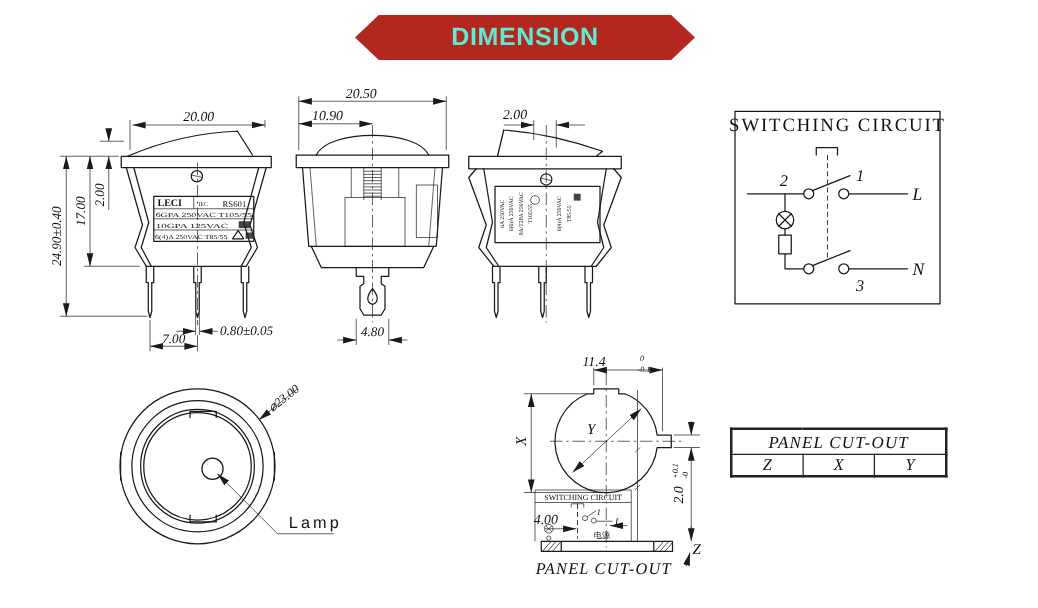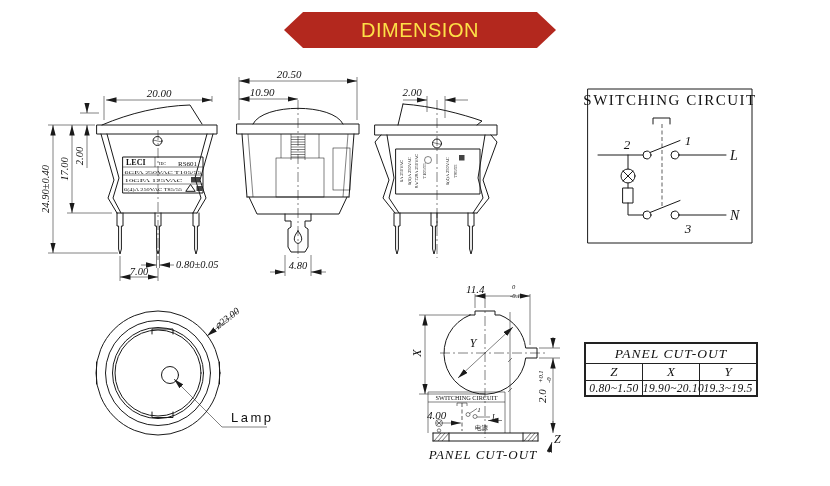--- a/index.html
+++ b/index.html
@@ -2,21 +2,21 @@
 <html><head>
 <meta charset="utf-8">
 <style>
   html,body{margin:0;padding:0;background:#fff;}
   #stage{position:relative;width:830px;height:486px;background:#ffffff;overflow:hidden;
          font-family:"Liberation Sans",sans-serif;}
   
   .banner{position:absolute;left:284px;top:12px;width:272px;height:36px;background:#b3281e;
           clip-path:polygon(0% 50%,7% 0%,93% 0%,100% 50%,93% 100%,7% 100%);
           display:flex;align-items:center;justify-content:center;}
-  .banner span{color:#fde047;font-weight:normal;font-size:20px;letter-spacing:.5px;
+  .banner span{color:#5eead4;font-weight:bold;font-size:20px;letter-spacing:.5px;
                font-family:"Liberation Sans",sans-serif;}
   
   svg{position:absolute;left:0;top:0;}
   svg .ln{stroke:#1a1a1a;stroke-width:1;fill:none;stroke-linejoin:round;stroke-linecap:round;}
   svg .thin{stroke:#1a1a1a;stroke-width:.55;fill:none;}
   svg .cl{stroke:#1a1a1a;stroke-width:.55;fill:none;stroke-dasharray:10 3 2 3;}
   svg .dsh{stroke:#1a1a1a;stroke-width:.7;fill:none;stroke-dasharray:4 2.5;}
   svg .hatch{stroke:#1a1a1a;stroke-width:.6;fill:none;}
   svg text{font-family:"Liberation Serif",serif;fill:#111;font-style:italic;}
   svg text.up{font-style:normal;}
@@ -272,21 +272,16 @@
   <table class="cutout-table">
     <tbody>
       <tr>
           <td class="t-title" colspan="3">PANEL CUT-OUT</td>
         </tr>
       <tr>
         <td class="t-head">Z</td>
         <td class="t-head">X</td>
         <td class="t-head">Y</td>
       </tr>
-      <tr>
-        <td class="t-val">0.80~1.50</td>
-        <td class="t-val">19.90~20.10</td>
-        <td class="t-val">19.3~19.5</td>
-      </tr>
     </tbody>
   </table>
 
 </div>
 
 </body></html>

